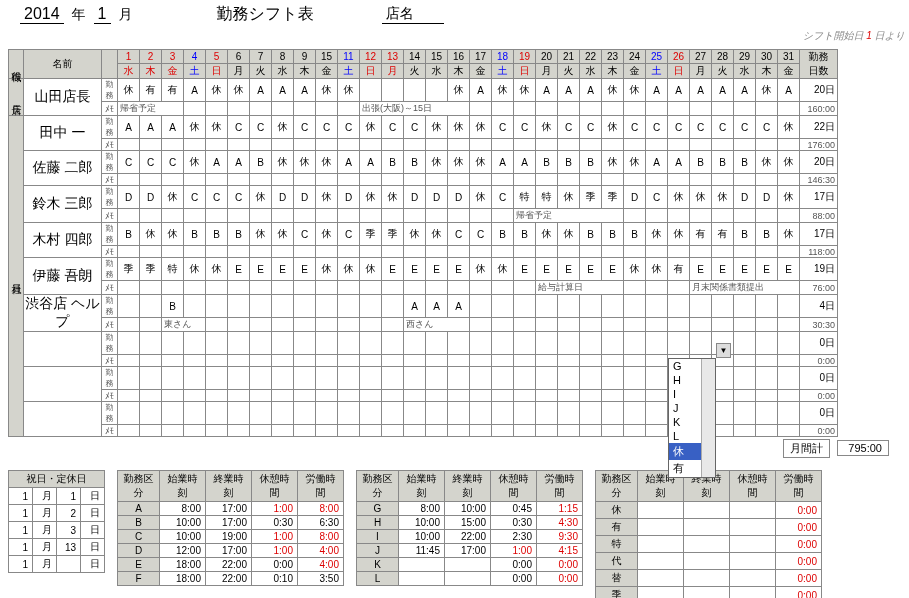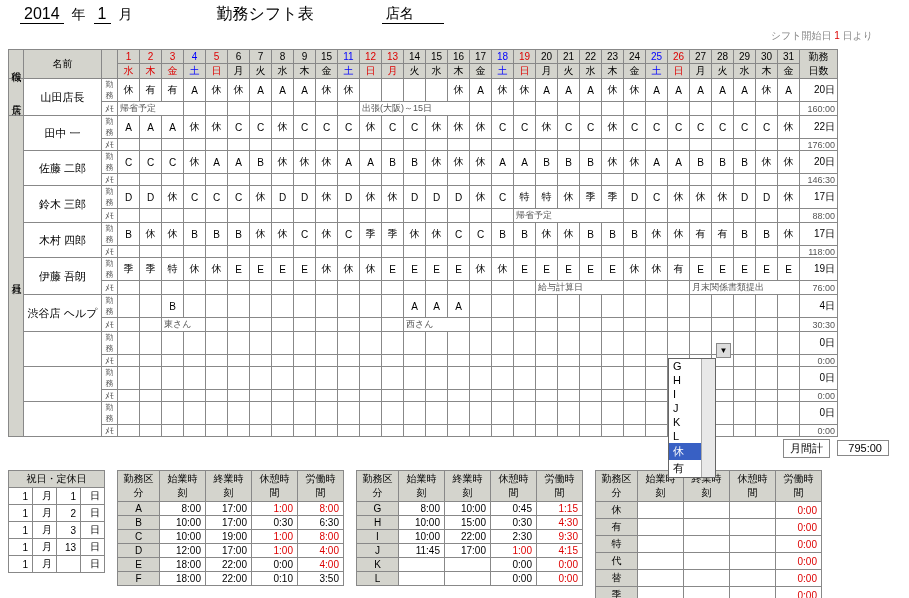--- a/index.html
+++ b/index.html
@@ -3,26 +3,26 @@
 <meta charset="utf-8">
 <style>
 * { margin: 0; padding: 0; box-sizing: border-box; }
 body { font-family: "MS PGothic", sans-serif; font-size: 11px; background: #fff; width: 909px; }
 .header { display: flex; align-items: center; padding: 4px 20px 2px; gap: 8px; }
 .header .year { font-size: 16px; border-bottom: 1px solid #000; padding: 0 4px; }
 .header .label { font-size: 14px; }
 .header .title { font-size: 16px; margin-left: 76px; }
 .header .store-label { font-size: 14px; margin-left: 60px; border-bottom: 1px solid #000; padding: 0 30px 0 4px; }
 .header .store-name { font-size: 16px; margin-left: 40px; border-bottom: 1px solid #000; padding: 0 30px; }
-.subheader { text-align: right; padding: 2px 36px; color: #888; font-size: 10px; }
+.subheader { text-align: right; padding: 2px 4px; color: #888; font-size: 10px; font-style: italic; }
 .subheader .red { color: #d00; }
 .main-table { border-collapse: collapse; margin: 4px 8px 0; }
 .main-table th, .main-table td { border: 1px solid #888; text-align: center; padding: 0; height: 14px; }
 .main-table .role-col { width: 14px; writing-mode: vertical-rl; background: #d4d4cd; font-size: 10px; }
-.main-table .name-col { width: 78px; font-size: 11px; }
+.main-table .name-col { width: 78px; font-size: 14px; }
 .main-table .day-col { width: 22px; font-size: 10px; }
 .main-table .summary-col { width: 38px; font-size: 10px; }
 .main-table .header-row th { background: #d4d4cd; font-weight: normal; font-size: 10px; }
 .main-table .small-label { font-size: 8px; color: #666; width: 16px; }
 .main-table .wday-sat { color: #00f; }
 .main-table .wday-sun { color: #d00; }
 .main-table .shift-row td { height: 16px; }
 .main-table .note-row td { height: 12px; font-size: 9px; color: #555; border-top: none; }
 .main-table .note-span { border-left: none; border-right: none; text-align: left; padding-left: 2px; }
 .main-table .right-align { text-align: right; padding-right: 2px; }

